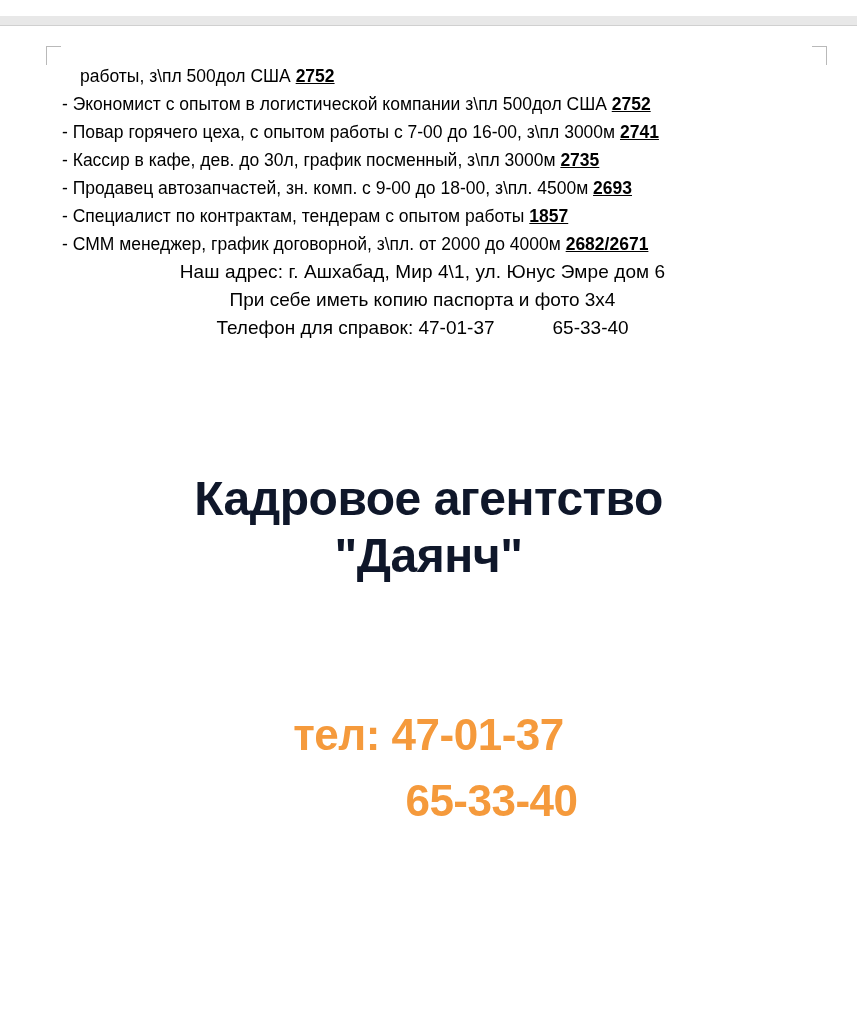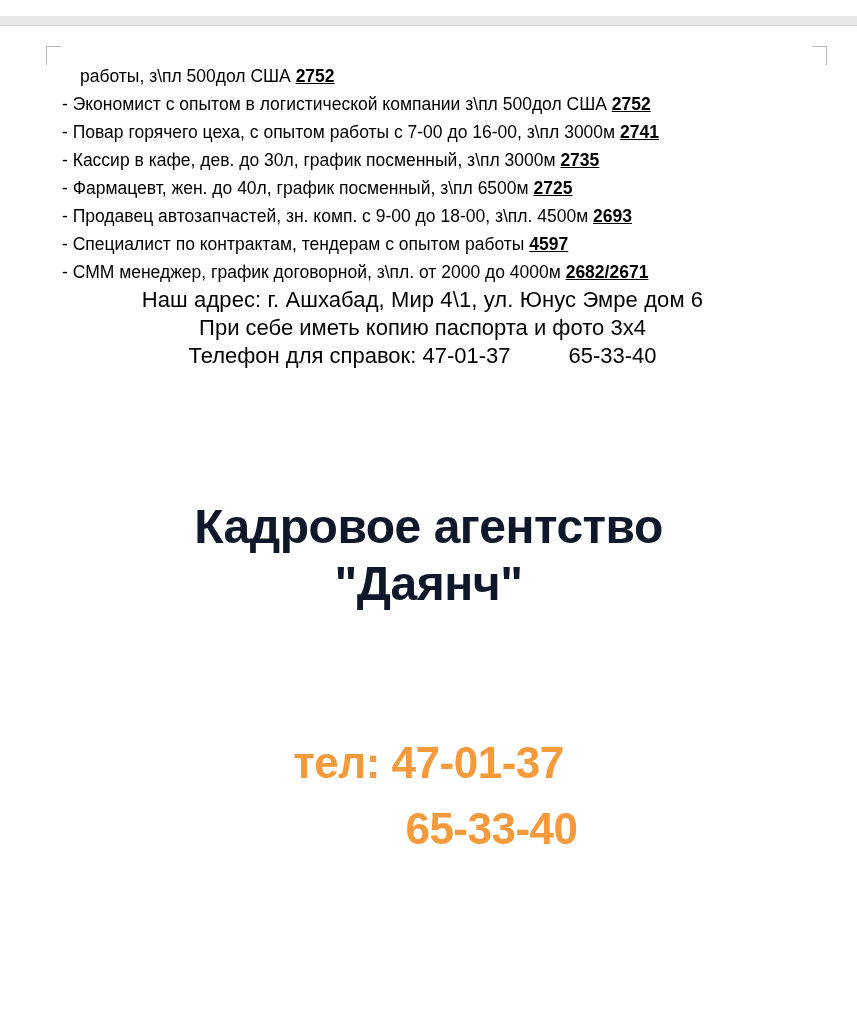--- a/index.html
+++ b/index.html
@@ -75,21 +75,21 @@
     text-decoration: underline;
     font-weight: 700;
   }
   .line.first {
     padding-left: 80px;
   }
 
   .centered {
     text-align: center;
     color: #000000;
-    font-size: 22px;
+    font-size: 19px;
     line-height: 28px;
     padding-right: 12px;
   }
   .centered.addr { letter-spacing: 0.1px; }
 
   .phone-spacer { display: inline-block; width: 58px; }
 
   .agency {
     margin-top: 128px;
     text-align: center;
@@ -130,25 +130,24 @@
   <div class="content">
 
     <div class="line first"><span>работы, з\пл 500дол США </span><span class="num">2752</span></div>
 
     <div class="line"><span>- Экономист с опытом в логистической компании з\пл 500дол США </span><span class="num">2752</span></div>
 
     <div class="line"><span>- Повар горячего цеха, с опытом работы с 7-00 до 16-00, з\пл 3000м </span><span class="num">2741</span></div>
 
     <div class="line"><span>- Кассир в кафе, дев. до 30л, график посменный, з\пл 3000м </span><span class="num">2735</span></div>
 
-    <div class="line"><span>- Фармацевт, жен. до 40л, график посменный, з\пл 6500м </span><span class="num">2725</span></div>
 
     <div class="line"><span>- Продавец автозапчастей, зн. комп. с 9-00 до 18-00, з\пл. 4500м </span><span class="num">2693</span></div>
 
-    <div class="line"><span>- Специалист по контрактам, тендерам с опытом работы  </span><span class="num">4597</span></div>
+    <div class="line"><span>- Специалист по контрактам, тендерам с опытом работы  </span><span class="num">1857</span></div>
 
     <div class="line"><span>- СММ менеджер, график договорной, з\пл. от 2000 до 4000м </span><span class="num">2682/2671</span></div>
 
     <div class="centered addr">Наш адрес: г. Ашхабад, Мир 4\1, ул. Юнус Эмре дом 6</div>
     <div class="centered">При себе иметь копию паспорта и фото 3х4</div>
     <div class="centered"><span>Телефон для справок: 47-01-37</span><span class="phone-spacer"></span><span>65-33-40</span></div>
 
     <div class="agency">
       <div>Кадровое агентство</div>
       <div>"Даянч"</div>

